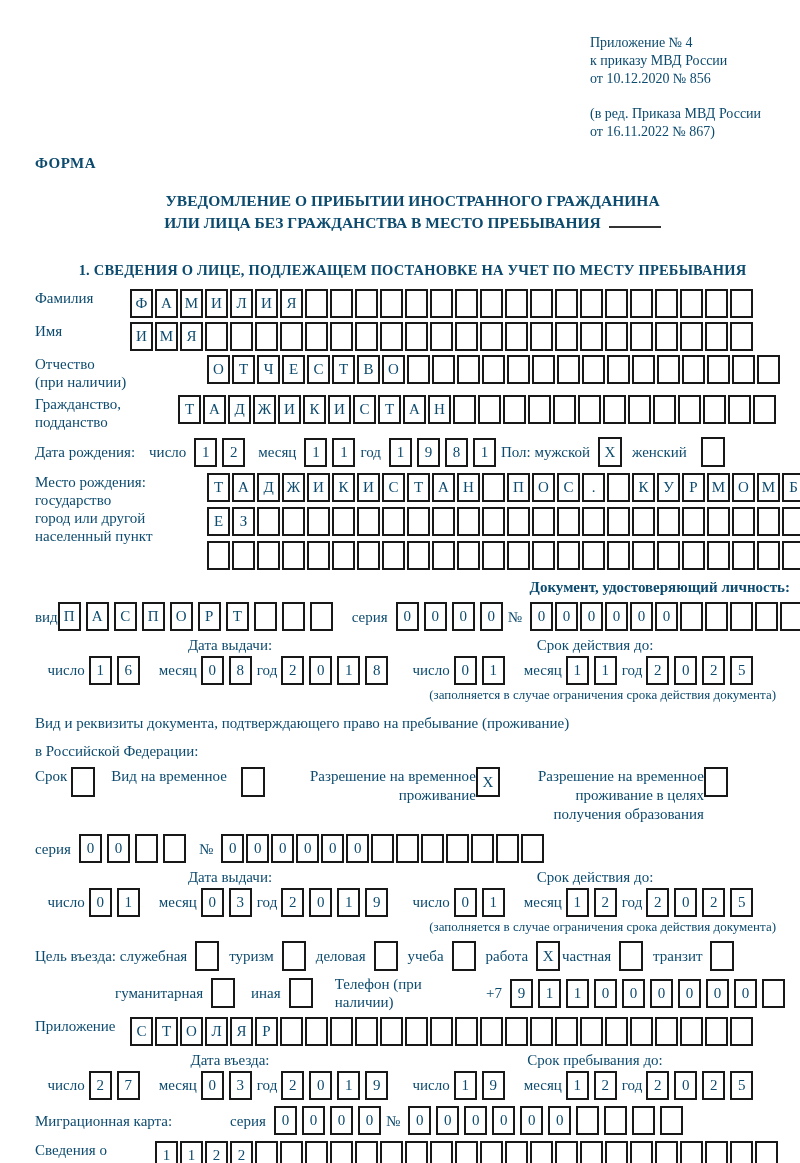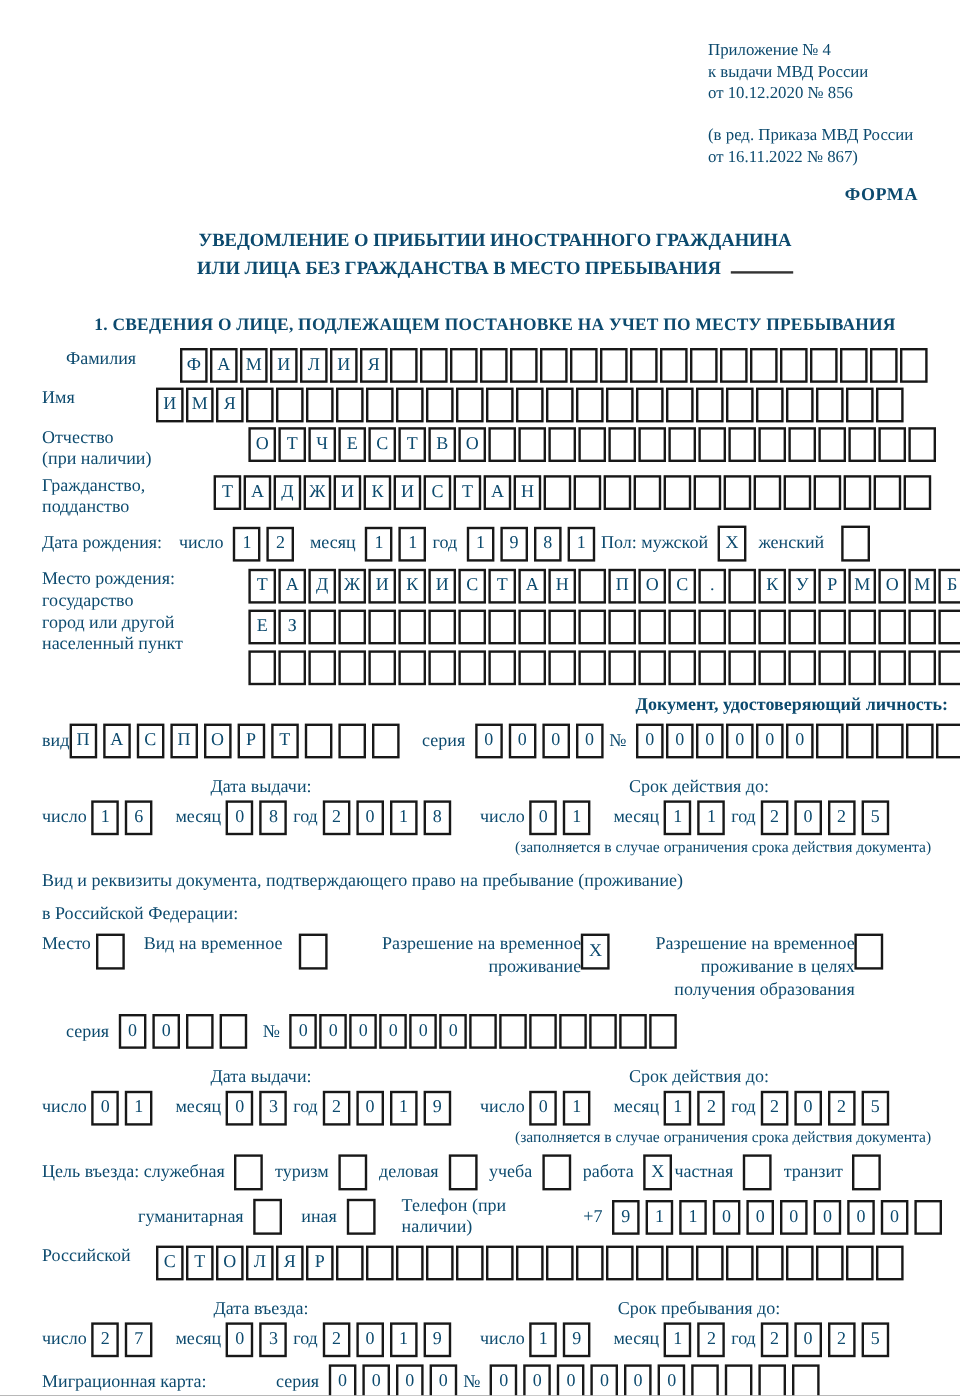--- a/index.html
+++ b/index.html
@@ -3,21 +3,21 @@
 <meta charset="utf-8">
 <style>
   html,body{margin:0;padding:0;background:#888;}
   .page{
     width:800px;height:1163px;background:#ffffff;color:#0c4a6e;
     font-family:"Liberation Serif","DejaVu Serif",serif;font-size:15px;
     box-sizing:border-box;padding:34px 10px 0 35px;position:relative;overflow:hidden;
   }
   .ref{margin-left:555px;font-size:14px;line-height:18px;}
   .ref .ed{margin-top:17px;}
-  .forma{text-align:right;padding-right:25px;font-weight:bold;font-size:15px;margin-top:14px;letter-spacing:.5px;}
+  .forma{padding-right:25px;font-weight:bold;font-size:15px;margin-top:14px;letter-spacing:.5px;}
   .title{text-align:center;font-weight:bold;font-size:15.5px;line-height:22px;margin-top:18px;}
   .blank{display:inline-block;width:52px;border-bottom:2.5px solid #333;height:14px;margin-left:8px;}
   .sect{font-weight:bold;font-size:14.5px;text-align:center;margin-top:28px;letter-spacing:.2px;}
 
   .row{display:flex;align-items:flex-start;margin:4px 0 4px 0;}
   .lbl{line-height:18px;}
   .w95{width:95px;flex:none;}
   .w140{width:143px;flex:none;}
   .w170{width:172px;flex:none;}
   .w120{width:120px;flex:none;}
@@ -26,45 +26,45 @@
     width:19px;height:25px;border:2px solid #181818;margin-right:2px;flex:none;
     display:inline-flex;align-items:center;justify-content:center;
     font-size:15px;background:#fff;box-sizing:content-box;
   }
   .sp .cb{margin-right:5px;}
   .ck .cb{width:20px;height:26px;}
   .grid .boxes{margin-bottom:5px;}
   .grid{display:flex;flex-direction:column;}
   .inl{display:flex;align-items:center;}
   .dcap{text-align:center;margin-bottom:2px;}
-  .daterow{display:flex;margin-top:16px;}
+  .daterow{display:flex;margin-top:6px;justify-content:center;}
   .dhalf{width:365px;}
   .dl{margin-right:4px;}
   .mlg{margin-left:14px;}
   .note{text-align:right;padding-right:14px;font-size:13px;margin-top:2px;}
   .para{line-height:28px;margin-top:6px;}
   .plabel{line-height:19px;}
   .ctr{text-align:right;}
   .w195{width:195px;flex:none;}
   .w188{width:188px;flex:none;}
   .gap8{margin-left:8px;}
   .gap14{margin-left:14px;}
   .gap20{margin-left:20px;}
   .mt6{margin-top:6px;}
-  .mt10{margin-top:10px;margin-left:20px;}
+  .mt10{margin-top:10px;}
   .bold{font-weight:bold;}
 </style>
 </head>
 <body>
 
 <div class="page">
 
   <div class="ref">
     <div>Приложение № 4</div>
-    <div>к выдачи МВД России</div>
+    <div>к приказу МВД России</div>
     <div>от 10.12.2020 № 856</div>
     <div class="ed">(в ред. Приказа МВД России</div>
     <div>от 16.11.2022 № 867)</div>
   </div>
 
   <div class="forma">ФОРМА</div>
 
   <div class="title">
     <div>УВЕДОМЛЕНИЕ О ПРИБЫТИИ ИНОСТРАННОГО ГРАЖДАНИНА</div>
     <div><span>ИЛИ ЛИЦА БЕЗ ГРАЖДАНСТВА В МЕСТО ПРЕБЫВАНИЯ</span><span class="blank"></span></div>
@@ -403,21 +403,21 @@
     </div>
   </div>
   <div class="note">(заполняется в случае ограничения срока действия документа)</div>
 
   <div class="para">
     <div>Вид и реквизиты документа, подтверждающего право на пребывание (проживание)</div>
     <div>в Российской Федерации:</div>
   </div>
 
   <div class="row" style="align-items:flex-start;margin-top:2px;">
-    <span class="plabel">Место</span>
+    <span class="plabel">Срок</span>
     <span class="boxes ck" style="margin-left:4px;">
         <span class="cb"></span>
       </span>
     <span class="plabel gap14">Вид на временное</span>
     <span class="boxes ck gap14">
         <span class="cb"></span>
       </span>
     <span class="plabel ctr w195 gap14">Разрешение на временное проживание</span>
     <span class="boxes ck">
         <span class="cb">X</span>
@@ -552,21 +552,21 @@
         <span class="cb">0</span>
         <span class="cb">0</span>
         <span class="cb">0</span>
         <span class="cb">0</span>
         <span class="cb">0</span>
         <span class="cb"></span>
       </span>
   </div>
 
   <div class="row mt6">
-    <span class="lbl w95">Российской</span>
+    <span class="lbl w95">Приложение</span>
     <span class="boxes">
         <span class="cb">С</span>
         <span class="cb">Т</span>
         <span class="cb">О</span>
         <span class="cb">Л</span>
         <span class="cb">Я</span>
         <span class="cb">Р</span>
         <span class="cb"></span>
         <span class="cb"></span>
         <span class="cb"></span>

